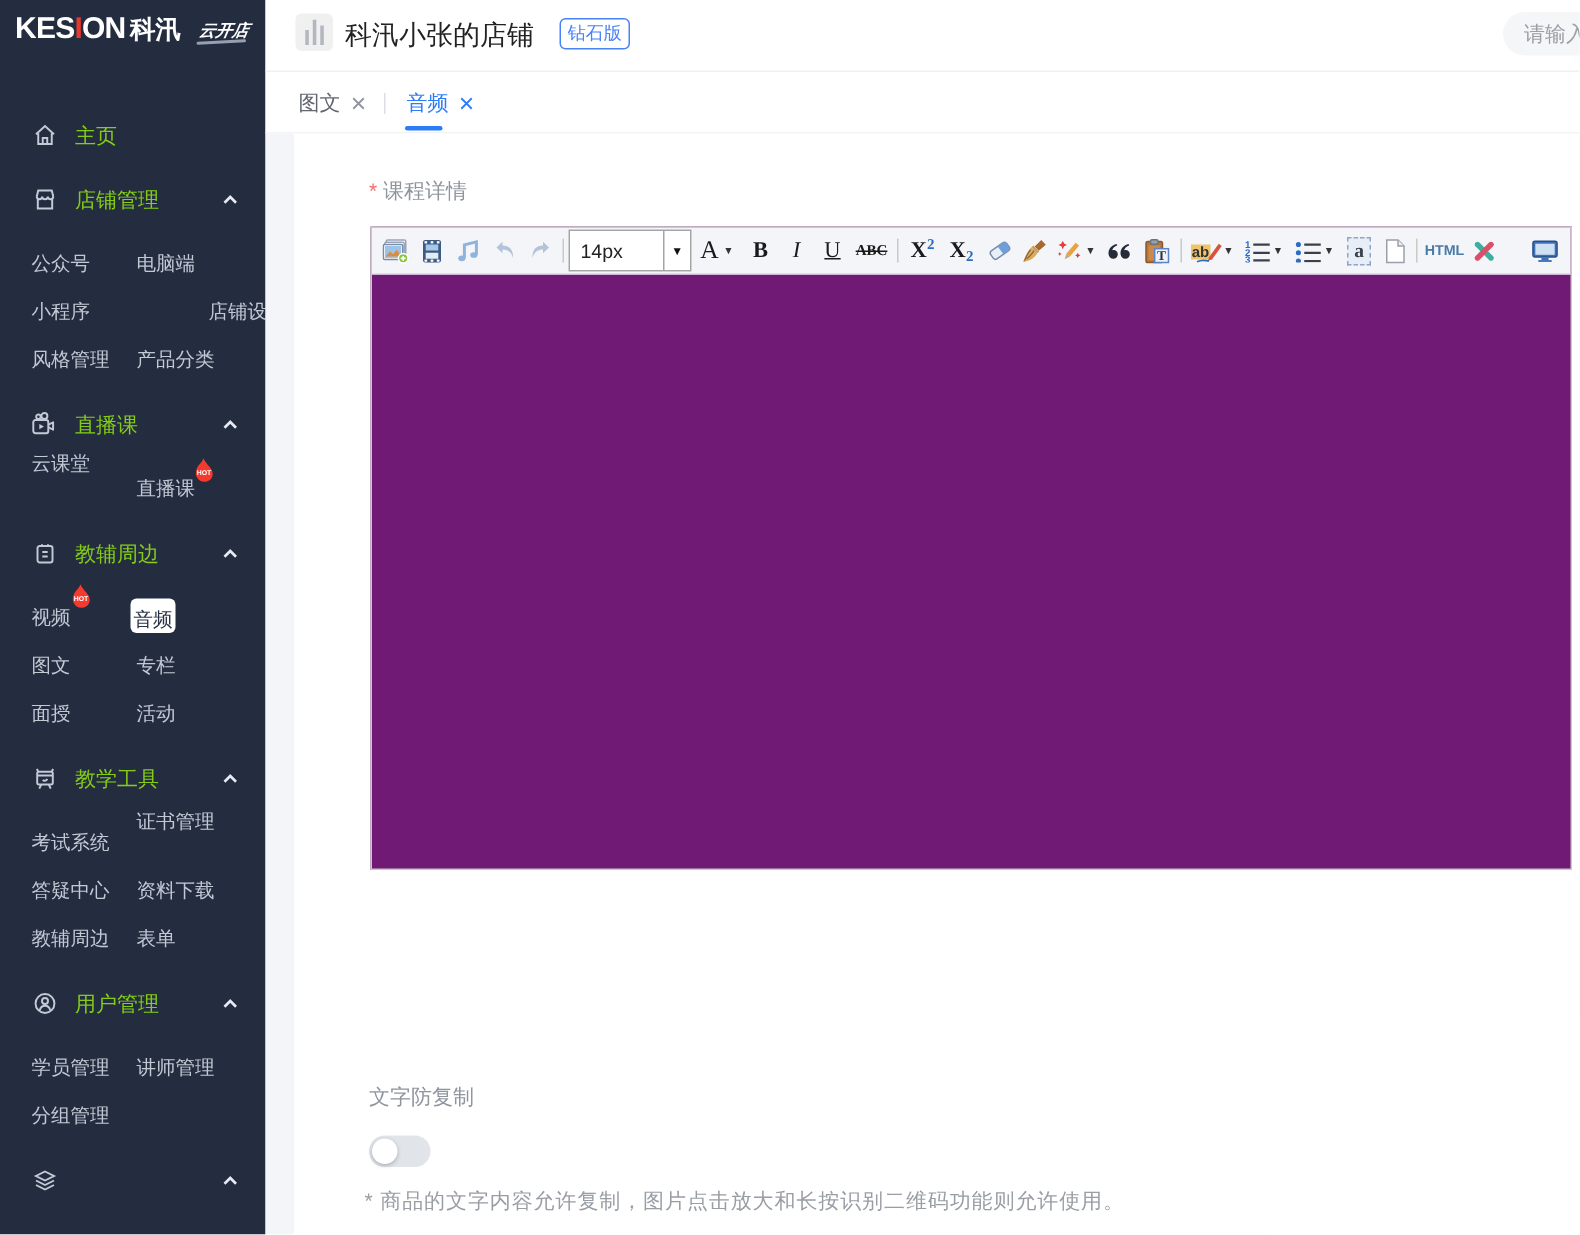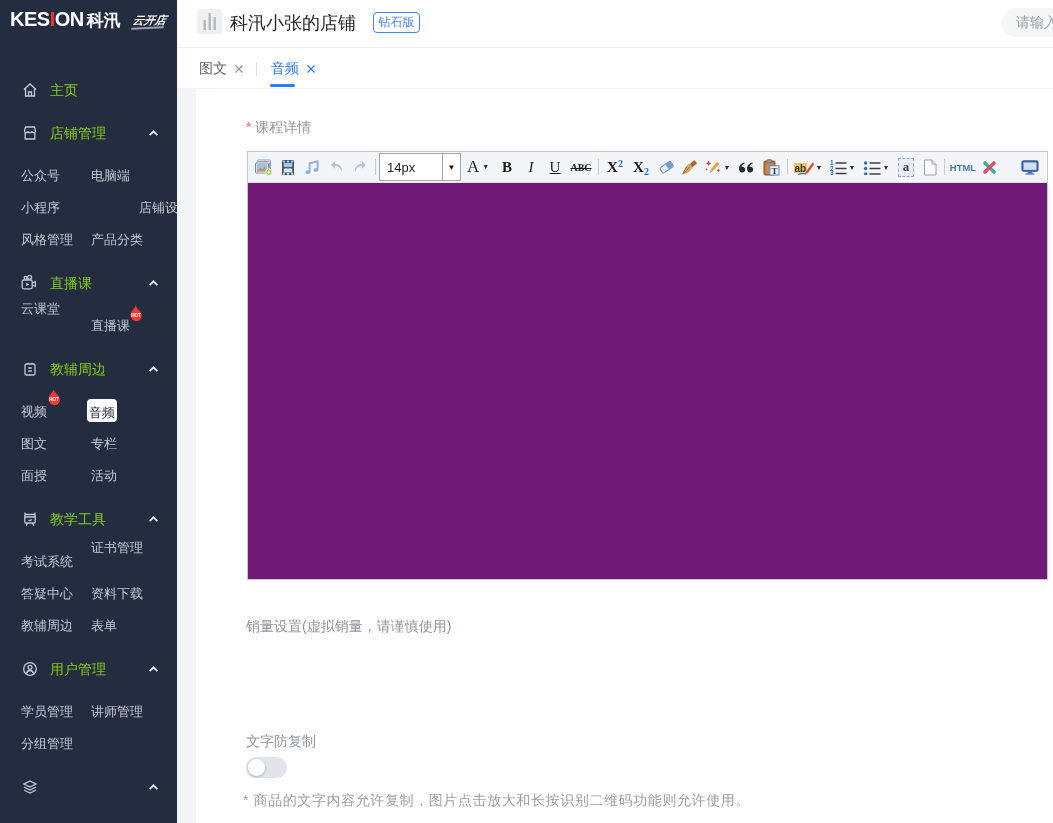--- a/index.html
+++ b/index.html
@@ -328,21 +328,20 @@
           <svg width="19" height="17" viewBox="0 0 19 17">
             <rect x="1" y="1.5" width="17" height="11" rx="1.5" fill="#3d70b8" stroke="#2a4f86"></rect>
             <rect x="2.7" y="3.2" width="13.6" height="7.8" fill="#cfe0f2"></rect>
             <rect x="7" y="13" width="5" height="1.7" fill="#3d70b8"></rect>
             <rect x="4.8" y="14.7" width="9.4" height="1.3" fill="#3d70b8"></rect>
           </svg>
         </div>
     </div>
   </div>
 
-  <div class="abs gray" style="left:50px;top:529px;">销量设置(虚拟销量，请谨慎使用)</div>
-
-  <div class="abs gray" style="left:50px;top:634px;margin-top:10px;">文字防复制</div>
+
+  <div class="abs gray" style="left:50px;top:634px;">文字防复制</div>
   <div class="abs" style="left:50px;top:668px;width:41px;height:21px;border-radius:11px;background:#e1e5ea;">
     <div style="position:absolute;left:2px;top:2px;width:17px;height:17px;border-radius:50%;background:#fff;box-shadow:0 1px 3px rgba(0,0,0,.25);"></div>
   </div>
 
   <div class="abs" style="left:47px;top:703px;font-size:14px;letter-spacing:0.6px;color:#999da4;">* 商品的文字内容允许复制，图片点击放大和长按识别二维码功能则允许使用。</div>
 </div>
 
 </body></html>

